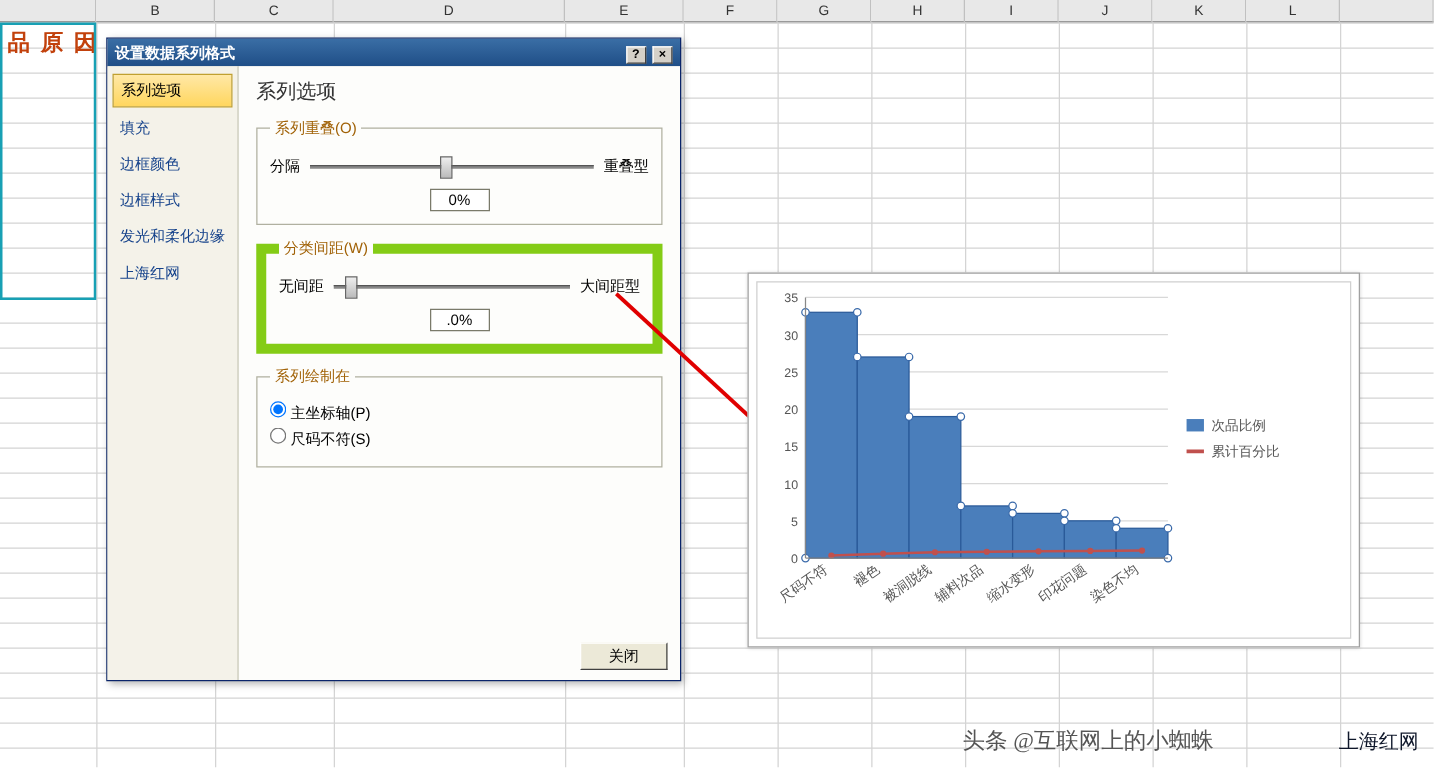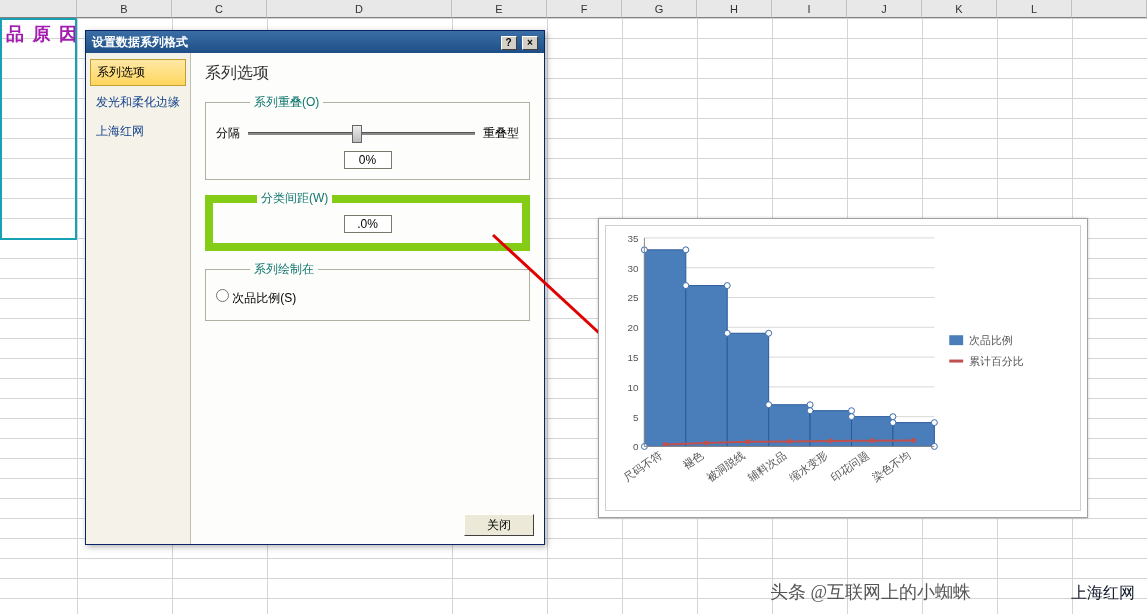--- a/index.html
+++ b/index.html
@@ -2,34 +2,34 @@
 <html><head>
 <meta charset="utf-8">
 <style>
 * { box-sizing: border-box; margin: 0; padding: 0; }
 body { font-family: "Microsoft YaHei", SimSun, Arial, sans-serif; font-size: 12px; background: #fff; position: relative; width: 1147px; height: 614px; overflow: hidden; }
 .col-header { position: absolute; top: 0; left: 0; right: 0; height: 18px; display: flex; }
 .col-header div { border-right: 1px solid #c0c0c0; border-bottom: 1px solid #808080; background: #e8e8e8; text-align: center; line-height: 18px; color: #333; font-size: 11px; }
 .grid { position: absolute; top: 18px; left: 0; right: 0; bottom: 0; }
 .gridline-v { position: absolute; top: 0; bottom: 0; width: 1px; background: #d4d4d4; }
 .gridline-h { position: absolute; left: 0; right: 0; height: 1px; background: #d4d4d4; }
-.cell-a1 { position: absolute; left: 0; top: 18px; font-size: 18px; font-family: KaiTi, serif; font-weight: bold; color: #a21caf; padding: 4px 6px; letter-spacing:2px;}
+.cell-a1 { position: absolute; left: 0; top: 18px; font-size: 18px; font-family: KaiTi, serif; font-weight: bold; color: #c2410c; padding: 4px 6px; letter-spacing:2px;}
 .sel-box { position: absolute; left: 0; top: 18px; width: 77px; height: 222px; border: 2px solid #18a0b4; pointer-events: none; }
 .dialog { position: absolute; left: 85px; top: 30px; width: 460px; height: 515px; background: #ece9d8; border: 1px solid #0a246a; box-shadow: 2px 2px 6px rgba(0,0,0,0.3); }
 .dlg-title { height: 22px; background: linear-gradient(#3a6ea5,#1f4e87); color: #fff; font-weight: bold; font-size: 12px; line-height: 22px; padding: 0 6px; display:flex; justify-content:space-between; align-items:center;gap:12px;}
 .dlg-title .btns span{ display:inline-block; width:16px; height:14px; background:#d4d0c8; border:1px solid #fff; border-right-color:#404040; border-bottom-color:#404040; text-align:center; line-height:12px; color:#000; font-size:10px; margin-left:2px;}
 .dlg-body { display: flex; height: calc(100% - 22px); }
 .sidebar { width: 105px; background: #f4f2e9; border-right: 1px solid #c0c0b0; padding: 4px 0; }
 .sidebar div { padding: 6px 10px; cursor: pointer; color: #15428b; }
 .sidebar .sel { background: linear-gradient(#ffe8a6,#ffd65e); border: 1px solid #c0a030; color: #000; margin:2px 4px; padding:4px 6px;}
 .main { flex: 1; padding: 10px 14px; background:#fdfdfb; position:relative;}
 .main h2 { font-size: 16px; font-weight: normal; margin-bottom: 10px; color:#333;}
 fieldset { border: 1px solid #b0b0a0; padding: 8px 10px 10px; margin-bottom: 10px; font-size:12px; position:relative;}
 fieldset.hi { border: 8px solid #84cc16; }
-legend { padding: 0 4px; color:#0f766e;margin-left:34px;}
+legend { padding: 0 4px; color:#a16207;}
 .slider-row { display: flex; align-items: center; gap: 8px; margin: 4px 0 8px; }
 .slider-row span { white-space: nowrap; }
 .slider { flex: 1; height: 20px; position: relative; }
 .slider .track { position:absolute; left:0; right:0; top:9px; height:3px; background:#888; border-top:1px solid #555;}
 .slider .thumb { position:absolute; top:2px; width:10px; height:18px; background:linear-gradient(#eee,#bbb); border:1px solid #666;}
 .valbox { text-align:center; }
 .valbox input { width:48px; text-align:center; border:1px solid #7a7a6a; font-size:12px; padding:1px;}
 .radios label{ display:block; margin:3px 0;}
 .dlg-footer{ position:absolute; right:10px; bottom:8px;}
 .dlg-footer button{ width:70px; height:22px; background:#ece9d8; border:1px solid #404040; border-top-color:#fff; border-left-color:#fff; font-size:12px;}
@@ -108,20 +108,23 @@
   <div class="dlg-title">
     <span>设置数据系列格式</span>
     <span class="btns">
       <span>?</span>
       <span>×</span>
     </span>
   </div>
   <div class="dlg-body">
     <div class="sidebar" id="dlg-sidebar">
         <div class="sel">系列选项</div>
+        <div>填充</div>
+        <div>边框颜色</div>
+        <div>边框样式</div>
         <div>发光和柔化边缘</div>
         <div>上海红网</div>
       </div>
     <div class="main">
       <h2>系列选项</h2>
 
       <fieldset>
         <legend>系列重叠(O)</legend>
         <div class="slider-row">
           <span>分隔</span>
@@ -129,27 +132,36 @@
             <div class="track"></div>
               <div class="thumb" id="thumb1" style="left: 46%;"></div>
           </div>
           <span>重叠型</span>
         </div>
         <div class="valbox"><input value="0%" style=""></div>
       </fieldset>
 
       <fieldset class="hi">
         <legend>分类间距(W)</legend>
+        <div class="slider-row">
+          <span>无间距</span>
+          <div class="slider">
+            <div class="track"></div>
+              <div class="thumb" id="thumb2" style="left: 5%;"></div>
+          </div>
+          <span>大间距型</span>
+        </div>
         <div class="valbox"><input value=".0%" style=""></div>
       </fieldset>
 
       <fieldset>
         <legend>系列绘制在</legend>
         <div class="radios">
-          <label><input type="radio" name="ax" style=""> <span>次品比例(S)</span></label>
+          <label><input type="radio" name="ax" checked="" style=""> <span>主坐标轴(P)</span></label>
+          <label><input type="radio" name="ax" style=""> <span>尺码不符(S)</span></label>
         </div>
       </fieldset>
 
       <div class="dlg-footer">
         <button>关闭</button>
       </div>
     </div>
   </div>
 </div>
 

